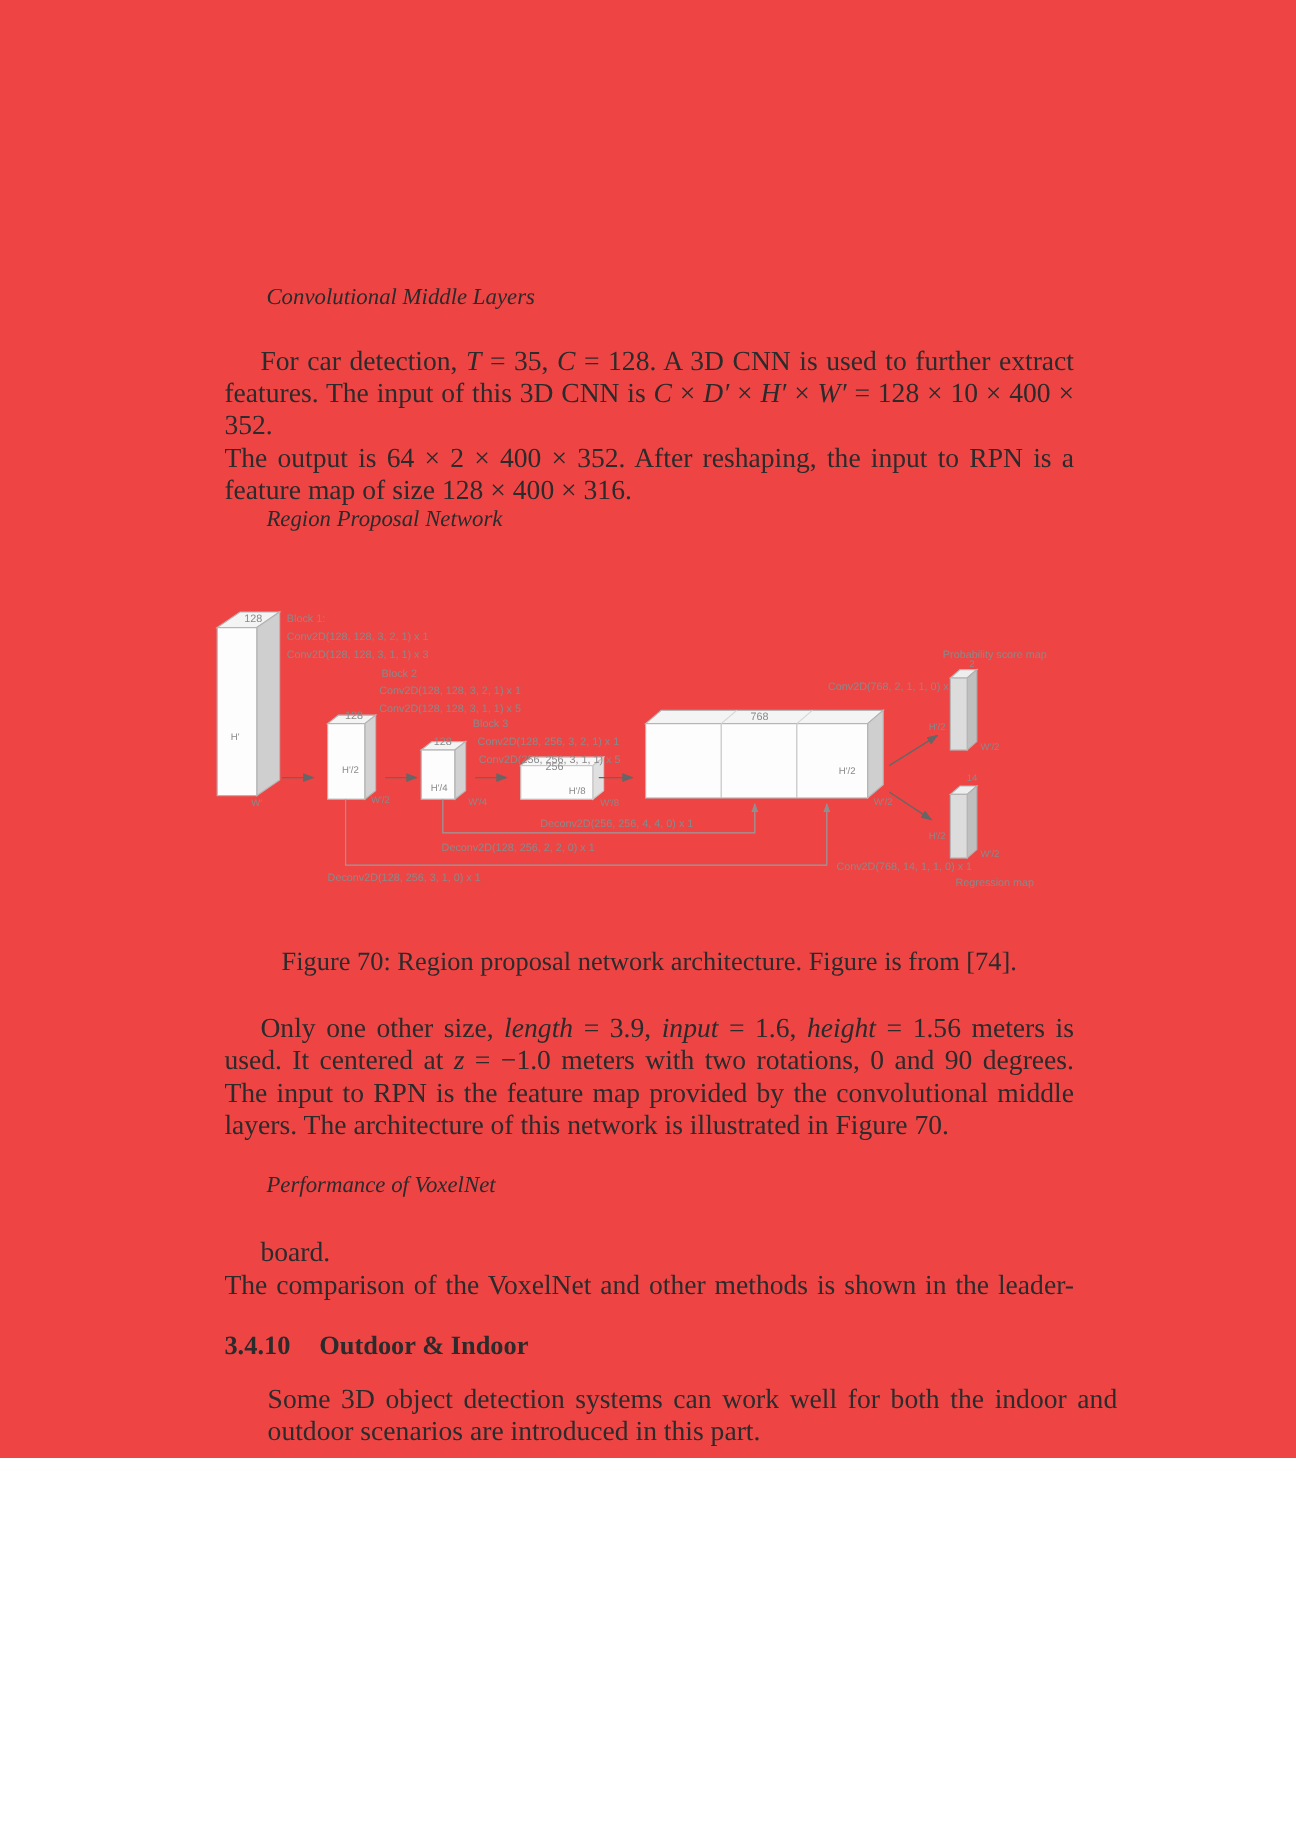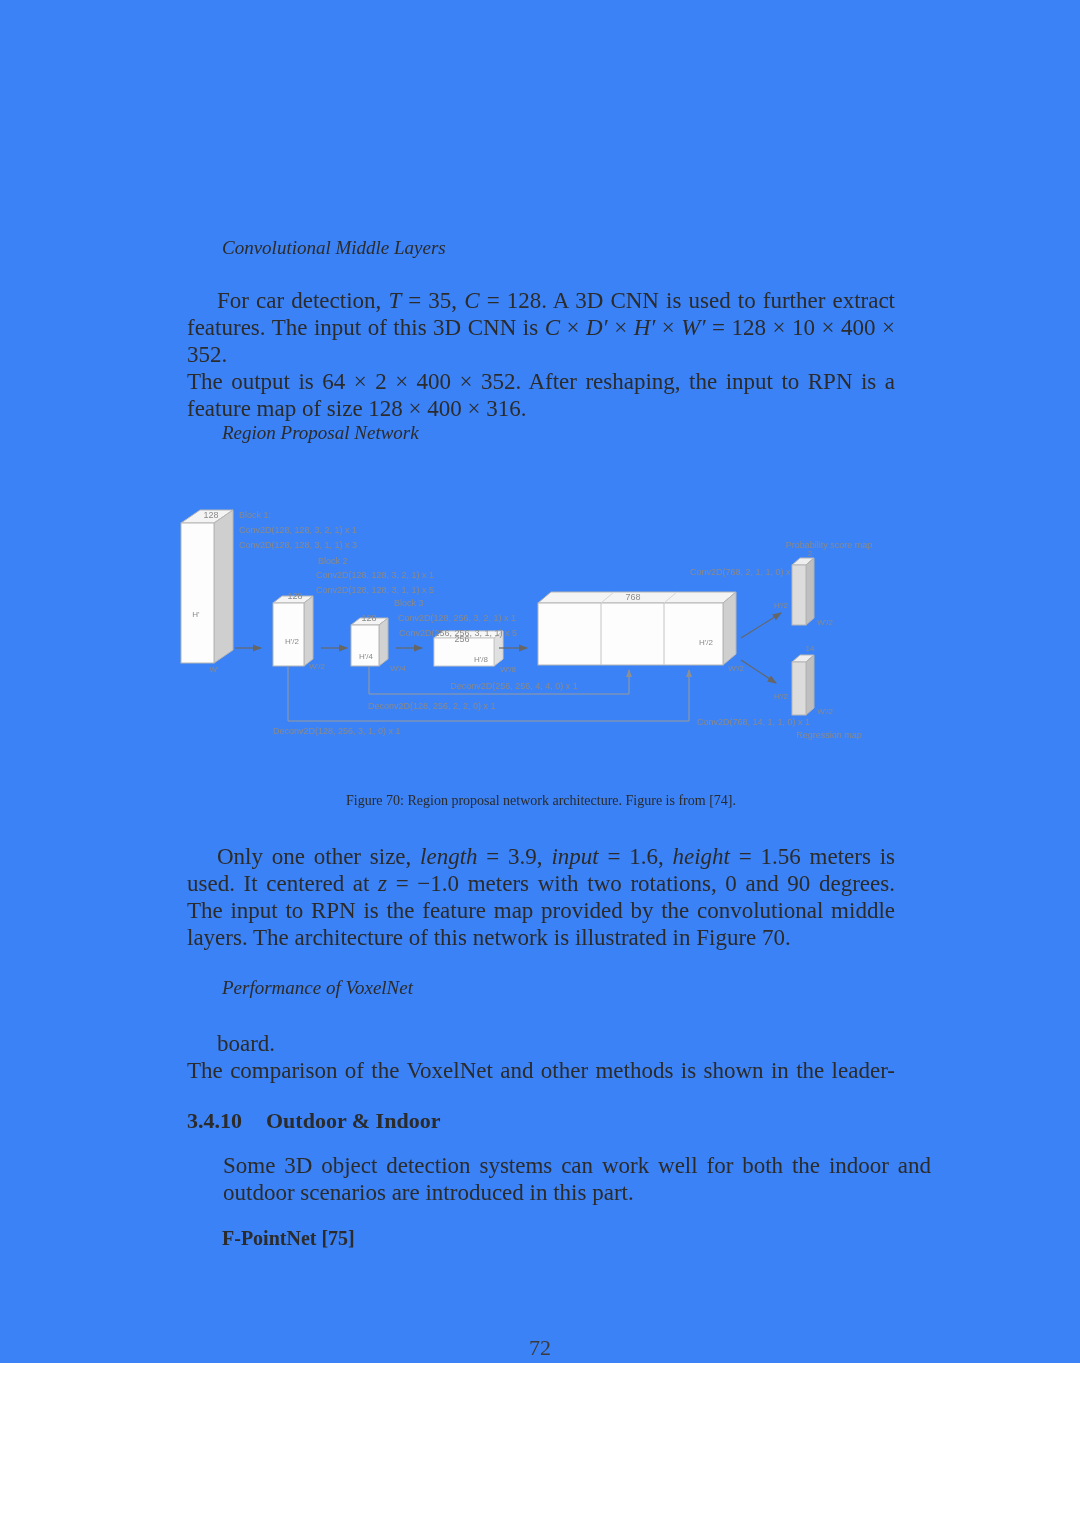--- a/index.html
+++ b/index.html
@@ -1,20 +1,20 @@
 <!DOCTYPE html>
 <html><head>
 <meta charset="utf-8">
 <style>
   html,body{margin:0;padding:0;background:#ffffff;}
   .page{
     position:relative;
     width:1080px;
-    height:1363px;
-    background:#3b82f6;
+    height:1215px;
+    background:#ef4444;
     font-family:"Liberation Serif", serif;
     color:#2b2b2b;
     overflow:hidden;
   }
   .para{
     position:absolute;
     left:187px;
     width:708px;
     font-size:23px;
     line-height:27px;
@@ -43,21 +43,21 @@
     left:222px;
     font-size:20px;
     font-weight:bold;
     line-height:24px;
   }
   .caption{
     position:absolute;
     left:185px;
     width:712px;
     text-align:center;
-    font-size:14px;
+    font-size:22px;
     line-height:26px;
   }
   .page-number{
     position:absolute;
     left:0;
     width:1080px;
     text-align:center;
     font-size:22px;
     color:#3a3a3a;
   }

